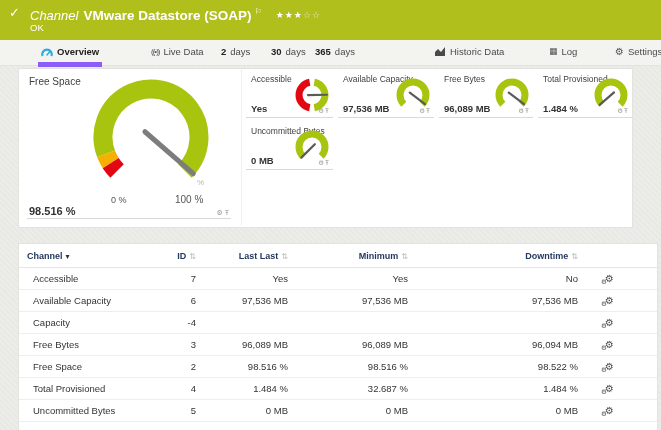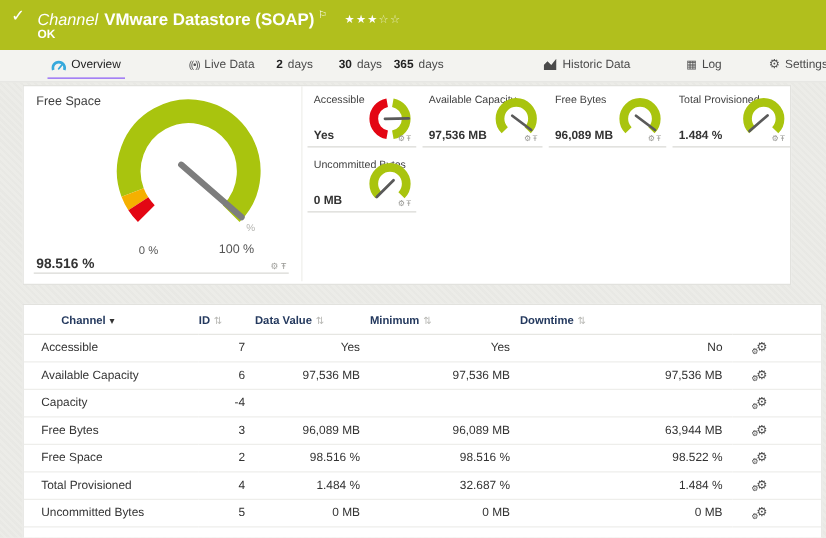--- a/index.html
+++ b/index.html
@@ -12,26 +12,26 @@
   }
   
   .topbar{position:absolute;top:0;left:0;right:0;height:40px;background:#b1bf1d;color:#fff}
   .chk{position:absolute;left:9px;top:5px;font-size:13px;font-weight:bold}
   .trow{position:absolute;left:30px;top:4px;white-space:nowrap;line-height:16px}
   .kind{font-style:italic;font-size:13px;margin-right:5px}
   .sname{font-weight:bold;font-size:13.5px}
   .flag{font-size:8px;vertical-align:6px;margin-left:3px;cursor:pointer}
   .stars{margin-left:14px;font-size:9px;letter-spacing:1px;vertical-align:2px;cursor:pointer}
   .s-e{opacity:.7}
-  .status{position:absolute;left:30px;top:22px;font-size:9.5px;font-weight:bold}
+  .status{position:absolute;left:30px;top:22px;font-size:9.5px;font-weight:normal}
   
   .tabbar{position:absolute;top:40px;left:0;right:0;height:25px;background:#f3f3f0;border-bottom:1px solid #e3e3df}
   .tab{position:absolute;top:1px;height:21px;display:flex;align-items:center;gap:4px;
        font-size:9.5px;color:#4a4a4a;cursor:pointer;padding:0 3px;white-space:nowrap}
-  .tab.active{border-bottom:1px solid #8b5cf6;color:#222;font-weight:normal}
+  .tab.active{border-bottom:5px solid #8b5cf6;color:#222;font-weight:bold}
   .tabnum{font-weight:bold;color:#222}
   .txt-icon{color:#555;line-height:1}
   .tabicon{display:inline-flex;align-items:center}
   
   .panelwrap{position:absolute;left:18px;top:68px;width:613px;height:158px;background:#fff;border:1px solid #e2e2de}
   .fs-panel{position:absolute;left:0;top:0;width:222px;height:156px;border-right:1px solid #f0f0ec}
   .ptitle{position:absolute;left:10px;top:7px;font-size:10px;color:#3f3f3f}
   .fs-svg{position:absolute;left:70px;top:8px}
   .fs-min{position:absolute;left:92px;bottom:20px;font-size:9px;color:#555}
   .fs-max{position:absolute;left:156px;bottom:20px;font-size:10px;color:#555}
@@ -40,23 +40,23 @@
   .picons{position:absolute;right:10px;bottom:8px;font-size:7px;color:#9a9a96;letter-spacing:2px;cursor:pointer}
   .mini{position:absolute}
   .mtitle{position:absolute;left:5px;top:2px;font-size:8.5px;color:#3f3f3f;white-space:nowrap}
   .mgauge{position:absolute;right:1px;top:5px}
   .mval{position:absolute;left:5px;bottom:4px;font-size:9.5px;font-weight:bold;color:#333}
   .mline{position:absolute;left:0;right:0;bottom:0;border-bottom:1px solid #d9d9d5}
   .mini .picons{right:3px;bottom:3px;font-size:6.5px;letter-spacing:1px}
   
   .tablewrap{position:absolute;left:18px;top:243px;width:638px;height:187px;background:#fff;border:1px solid #e2e2de;border-bottom:none}
   table{border-collapse:collapse;table-layout:fixed;width:100%;font-size:9.5px;color:#333}
-  th{font-size:9px;color:#24395e;text-align:left;font-weight:bold;padding:7px 8px 6px 0;
+  th{font-size:9px;color:#24395e;text-align:right;font-weight:bold;padding:7px 8px 6px 0;
      border-bottom:1px solid #e6e6e2;white-space:nowrap;cursor:pointer}
-  th.c-ch{text-align:left;padding-left:30px}
+  th.c-ch{text-align:left;padding-left:8px}
   td{text-align:right;padding:5px 8px 5px 0;border-bottom:1px solid #eeeeeb;white-space:nowrap;overflow:hidden}
   td.c-ch{text-align:left;padding-left:14px}
   td.c-icon,th.c-icon{text-align:center;padding-top:3px;padding-bottom:3px;padding-right:24px}
   .sort{color:#b8b8b4;font-size:8px;margin-left:3px;font-weight:normal}
   .chsort{color:#333;font-size:8px;margin-left:3px}
   .gears{position:relative;display:inline-block;color:#4e4e4e;font-size:10px;cursor:pointer;line-height:1}
   .g2{position:absolute;left:-4px;bottom:-1px;font-size:6.5px}
 </style>
 </head>
 <body>
@@ -196,21 +196,21 @@
         <col style="width:45px">
         <col style="width:92px">
       <col style="width:120px">
         <col style="width:170px">
         <col style="width:71px">
     </colgroup>
     <thead>
         <tr id="thead-row">
           <th class="c-ch"><span>Channel</span><span class="chsort">▾</span></th>
           <th class="c-num"><span>ID</span><span class="sort">⇅</span></th>
-          <th class="c-num"><span>Data Value</span><span class="sort">⇅</span></th>
+          <th class="c-num"><span>Last Last</span><span class="sort">⇅</span></th>
           <th class="c-num"><span>Minimum</span><span class="sort">⇅</span></th>
           <th class="c-num"><span>Downtime</span><span class="sort">⇅</span></th>
           <th class="c-icon"></th>
         </tr>
       </thead>
     <tbody id="tbody">
         <tr>
           <td class="c-ch">Accessible</td>
           <td class="c-num">7</td>
           <td class="c-num">Yes</td>
@@ -232,21 +232,21 @@
           <td class="c-num"></td>
           <td class="c-num"></td>
           <td class="c-num"></td>
           <td class="c-icon"><span class="gears"><span class="g1">⚙</span><span class="g2">⚙</span></span></td>
         </tr>
         <tr>
           <td class="c-ch">Free Bytes</td>
           <td class="c-num">3</td>
           <td class="c-num">96,089 MB</td>
           <td class="c-num">96,089 MB</td>
-          <td class="c-num">63,944 MB</td>
+          <td class="c-num">96,094 MB</td>
           <td class="c-icon"><span class="gears"><span class="g1">⚙</span><span class="g2">⚙</span></span></td>
         </tr>
         <tr>
           <td class="c-ch">Free Space</td>
           <td class="c-num">2</td>
           <td class="c-num">98.516 %</td>
           <td class="c-num">98.516 %</td>
           <td class="c-num">98.522 %</td>
           <td class="c-icon"><span class="gears"><span class="g1">⚙</span><span class="g2">⚙</span></span></td>
         </tr>

